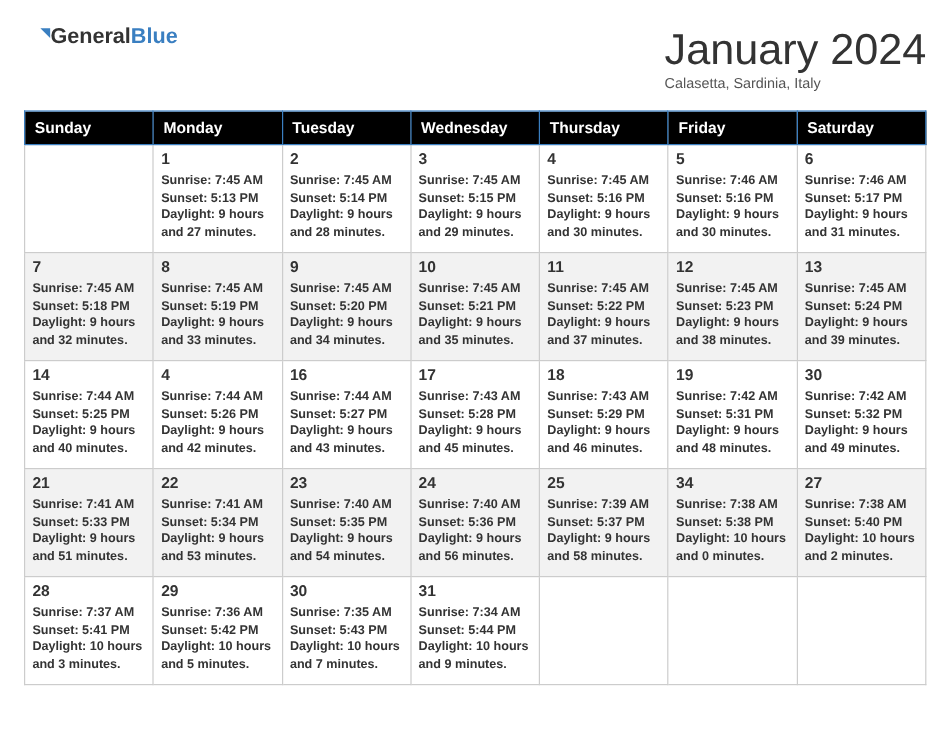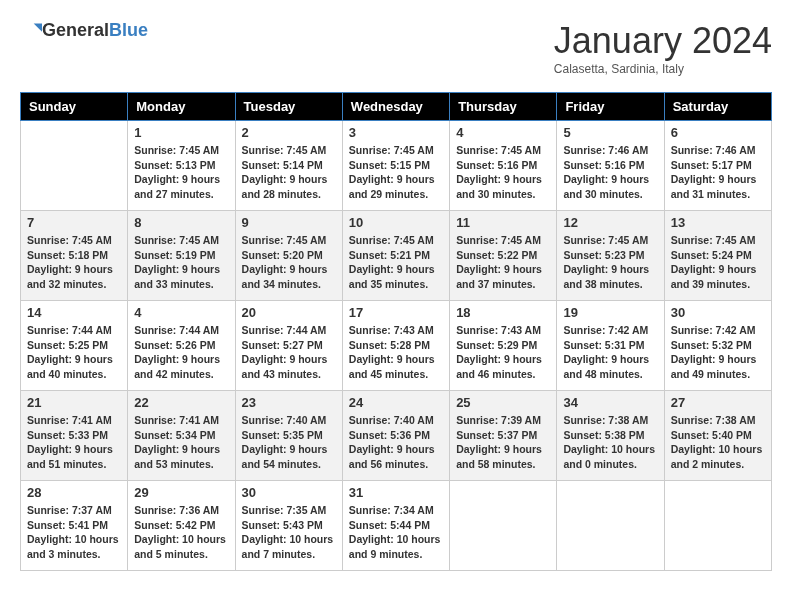--- a/index.html
+++ b/index.html
@@ -172,21 +172,21 @@
       <tr class="row-white">
         <td>
           <div class="day-number">14</div>
           <div class="day-info">Sunrise: 7:44 AM<br>Sunset: 5:25 PM<br>Daylight: 9 hours and 40 minutes.</div>
         </td>
         <td>
           <div class="day-number">4</div>
           <div class="day-info">Sunrise: 7:44 AM<br>Sunset: 5:26 PM<br>Daylight: 9 hours and 42 minutes.</div>
         </td>
         <td>
-          <div class="day-number">20</div>
+          <div class="day-number">16</div>
           <div class="day-info">Sunrise: 7:44 AM<br>Sunset: 5:27 PM<br>Daylight: 9 hours and 43 minutes.</div>
         </td>
         <td>
           <div class="day-number">17</div>
           <div class="day-info">Sunrise: 7:43 AM<br>Sunset: 5:28 PM<br>Daylight: 9 hours and 45 minutes.</div>
         </td>
         <td>
           <div class="day-number">18</div>
           <div class="day-info">Sunrise: 7:43 AM<br>Sunset: 5:29 PM<br>Daylight: 9 hours and 46 minutes.</div>
         </td>

